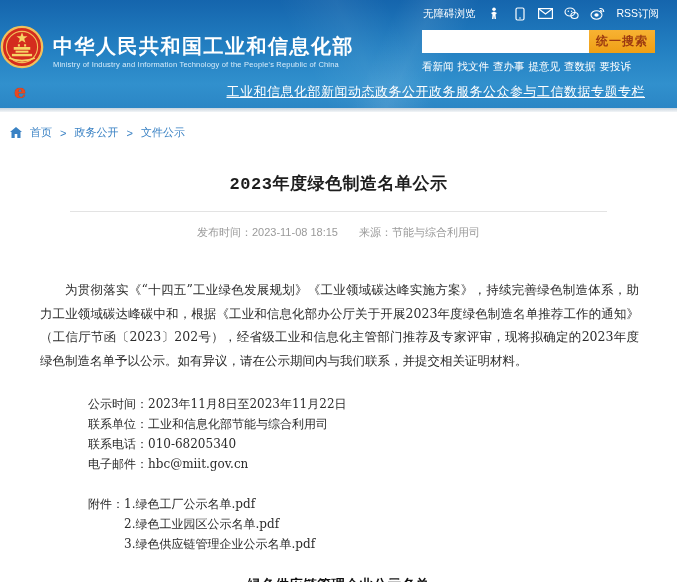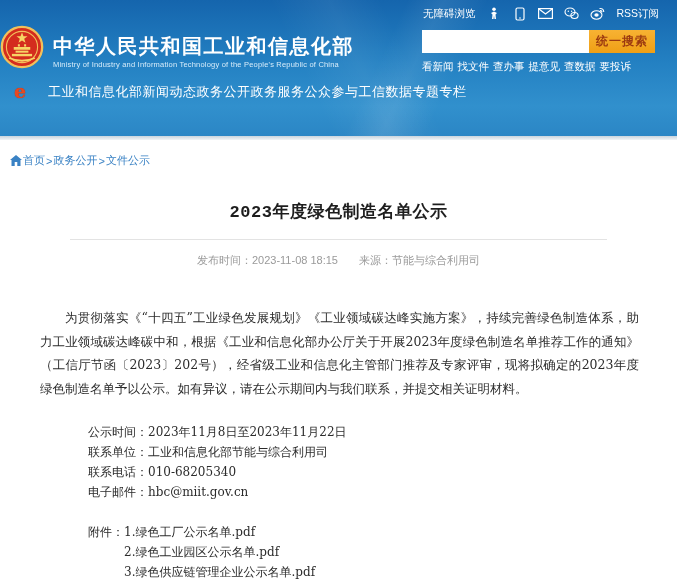--- a/index.html
+++ b/index.html
@@ -1,21 +1,21 @@
 <!DOCTYPE html>
 <html><head>
 <meta charset="utf-8">
 <style>
   * { margin:0; padding:0; box-sizing:border-box; }
   html,body { width:677px; height:582px; overflow:hidden; background:#fff;
     font-family:"Liberation Sans", sans-serif; }
 
   
   .header {
-    width:677px; height:136px; position:relative; color:#fff;
+    width:677px; height:108px; position:relative; color:#fff;
     background:linear-gradient(180deg,#1565ad 0%, #2380c2 45%, #3190cd 78%, #2b86c5 100%);
   }
   .header::after{ 
     content:""; position:absolute; inset:0; pointer-events:none;
     background:
       linear-gradient(115deg, rgba(255,255,255,0) 55%, rgba(255,255,255,.08) 60%, rgba(255,255,255,0) 66%),
       linear-gradient(245deg, rgba(255,255,255,0) 40%, rgba(255,255,255,.06) 47%, rgba(255,255,255,0) 55%);
   }
   .topbar{ height:27px; display:flex; align-items:center; justify-content:flex-end;
     padding-right:18px; gap:11px; font-size:10.5px; position:relative; z-index:2;}
@@ -32,27 +32,27 @@
   .search-row{ display:flex; height:23px;}
   .search-input{ flex:1; border:none; outline:none; height:23px; padding:0 6px; font-size:12px; background:#fff;}
   .search-btn{ width:80px; height:23px; border:none; background:linear-gradient(180deg,#f7b233,#ef9f15);
     color:#9c3a10; font-weight:bold; font-size:12px; cursor:pointer; letter-spacing:1px;}
   .quick-links{ display:flex; gap:4px; margin-top:7px; font-size:10.5px;}
   .quick-links span{ cursor:pointer; }
 
   .nav{ height:33px; display:flex; align-items:center; padding:0 14px; position:relative; z-index:2;}
   .nav-logo{ font-family:"DejaVu Serif", serif; font-size:19px; font-weight:bold; color:#e8481f;
     line-height:1; margin-right:22px; text-shadow:0 0 1px #b32d0c; cursor:pointer;}
-  .nav-items{ flex:1; display:flex; justify-content:flex-start; padding-right:18px;}
+  .nav-items{ flex:1; display:flex; justify-content:flex-end; padding-right:18px;text-decoration:underline;}
   .nav-item{ color:#fff; font-size:13px; cursor:pointer; letter-spacing:.5px;}
 
   .header-shadow{ height:4px; background:linear-gradient(180deg,#c9d4dd,#f2f5f7); }
 
   
-  .breadcrumb{ display:flex; align-items:center; gap:1px; padding:13px 0 10px 10px;
+  .breadcrumb{ display:flex; align-items:center; gap:8px; padding:13px 0 10px 10px;
     font-size:11px; color:#3a82c4;}
   .crumb{ cursor:pointer; }
   .crumb-sep{ color:#3a82c4; }
 
   
   .article-title{ text-align:center; font-size:17px; font-weight:bold; color:#1d1d1d;
     margin-top:22px; letter-spacing:.5px;font-family:Liberation Mono, monospace;}
   .title-rule{ border:none; border-top:1px solid #e3e3e3; margin:16px 70px 0 70px;}
   .article-meta{ text-align:center; color:#9a9a9a; font-size:11px; margin-top:13px;}
   .article-meta .meta-src{ margin-left:18px; }

